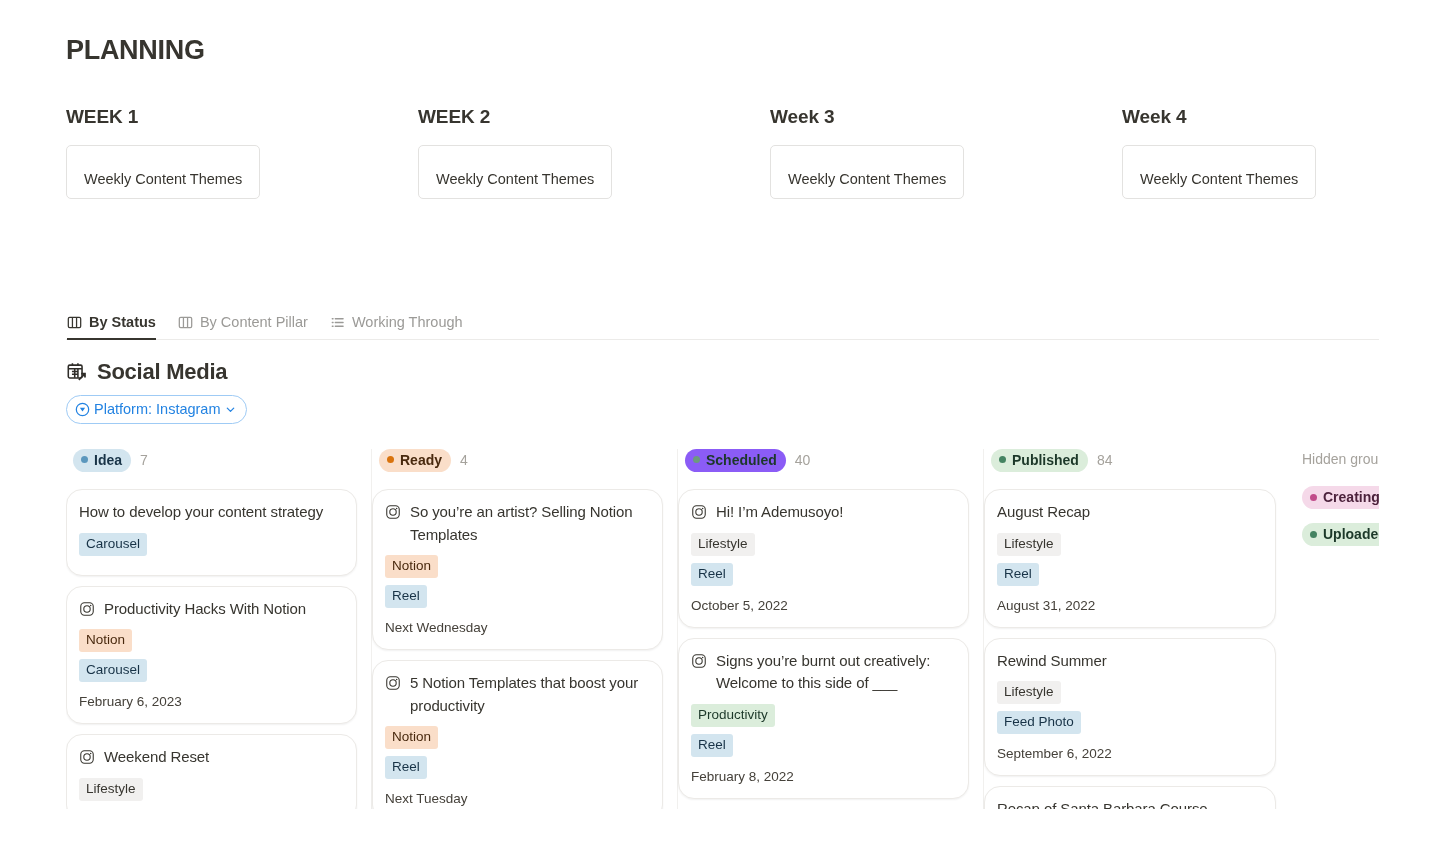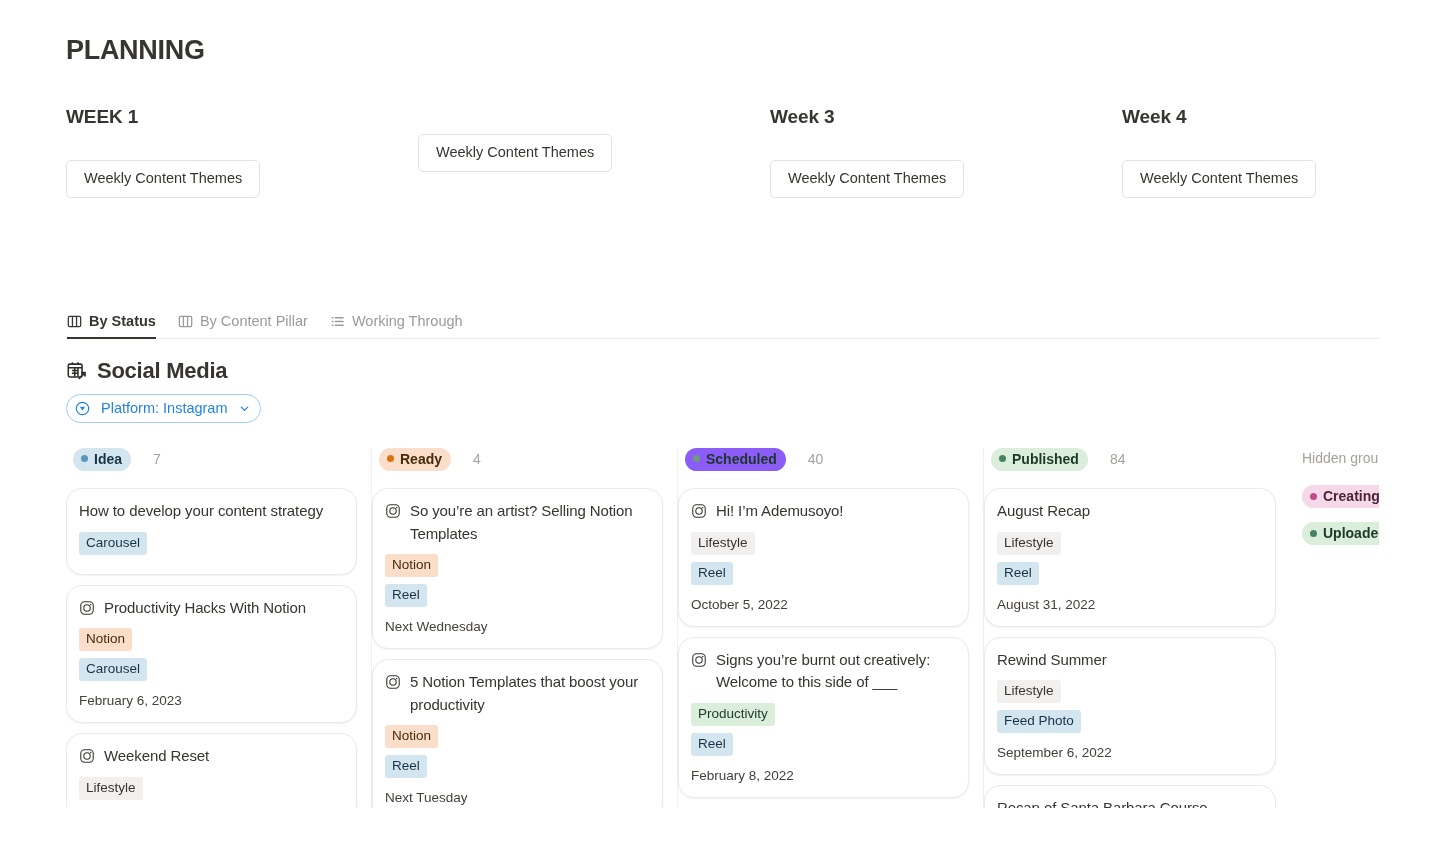--- a/index.html
+++ b/index.html
@@ -32,22 +32,22 @@
   .week-col { width: 352px; flex: 0 0 352px; }
   .week-label {
     font-size: 19px;
     font-weight: 700;
     color: #37352f;
     letter-spacing: -0.1px;
     line-height: 26px;
   }
   .week-btn {
     display: inline-block;
-    margin-top: 30px;
-    padding: 8px 17px 9px 17px;
+    margin-top: 15px;
+    padding: 24px 17px 9px 17px;
     border: 1px solid #e3e2e0;
     border-radius: 5px;
     font-size: 14.5px;
     color: #37352f;
     background: #fff;
     line-height: 19px;
     cursor: pointer;
     white-space: nowrap;
   }
 
@@ -96,21 +96,21 @@
     font-weight: 700;
     letter-spacing: -0.25px;
     color: #37352f;
     line-height: 28px;
   }
 
   .filter-row { margin-top: 9px; }
   .filter-pill {
     display: inline-flex;
     align-items: center;
-    gap: 11px;
+    gap: 4px;
     border: 1px solid #9fcbf5;
     border-radius: 999px;
     padding: 4px 10px 4px 8px;
     color: #2383e2;
     font-size: 14.5px;
     background: #fff;
     cursor: pointer;
     line-height: 19px;
   }
 
@@ -125,21 +125,21 @@
     flex: 0 0 306px;
     padding-right: 14px;
     border-right: 1px solid #f1f0ee;
     position: relative;
   }
   .board-col.no-rule { border-right: none; }
 
   .col-head {
     display: flex;
     align-items: center;
-    gap: 22px;
+    gap: 9px;
     height: 22px;
     margin-bottom: 18px;
     padding-left: 7px;
   }
   .status-pill {
     display: inline-flex;
     align-items: center;
     gap: 6px;
     border-radius: 999px;
     padding: 2px 9px 3px 8px;
@@ -212,21 +212,21 @@
 </style>
 </head>
 <body>
 
 <div class="page">
 
   <div class="planning-title">PLANNING</div>
 
   <div class="weeks" id="weeks">
       <div class="week-col"><div class="week-label">WEEK 1</div><div class="week-btn">Weekly Content Themes</div></div>
-      <div class="week-col"><div class="week-btn">Weekly Content Themes</div></div>
+      <div class="week-col"><div class="week-label">WEEK 2</div><div class="week-btn">Weekly Content Themes</div></div>
       <div class="week-col"><div class="week-label">Week 3</div><div class="week-btn">Weekly Content Themes</div></div>
       <div class="week-col"><div class="week-label">Week 4</div><div class="week-btn">Weekly Content Themes</div></div>
     </div>
 
   <div class="tabs" id="tabs">
       <div class="tab active">
         <span class="ic">
           <svg width="15" height="15" viewBox="0 0 16 16" fill="none" stroke="#37352f" stroke-width="1.35">
             <rect x="1.4" y="2.6" width="13.2" height="10.8" rx="1.5"></rect>
             <path d="M5.8 2.6v10.8M10.2 2.6v10.8"></path>

